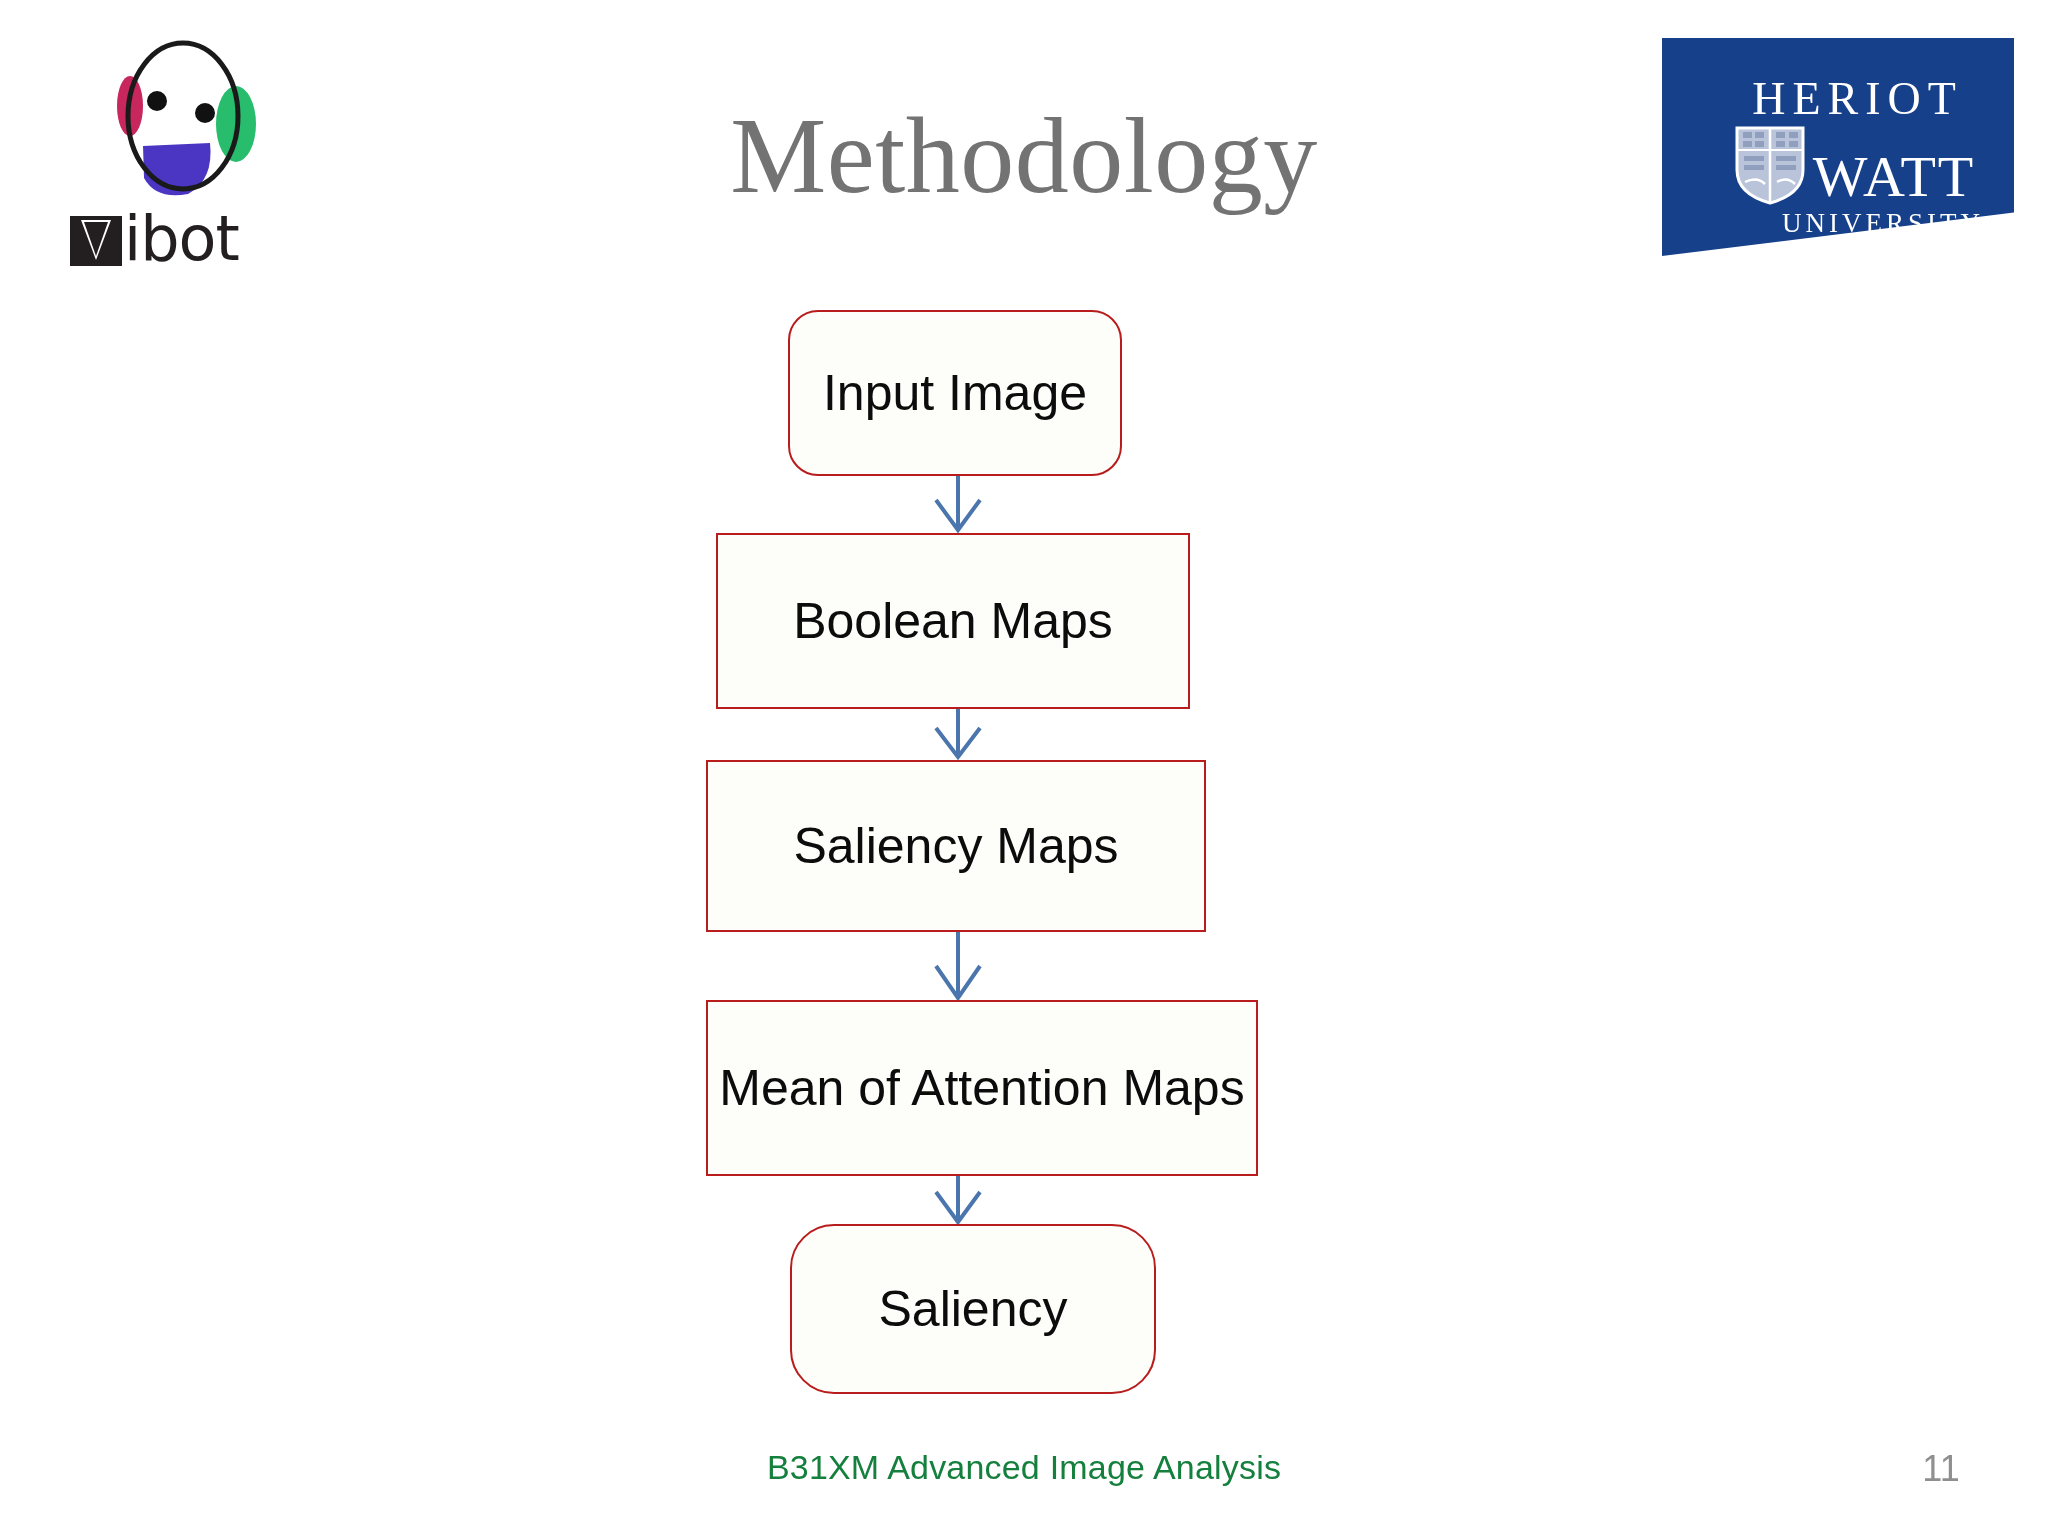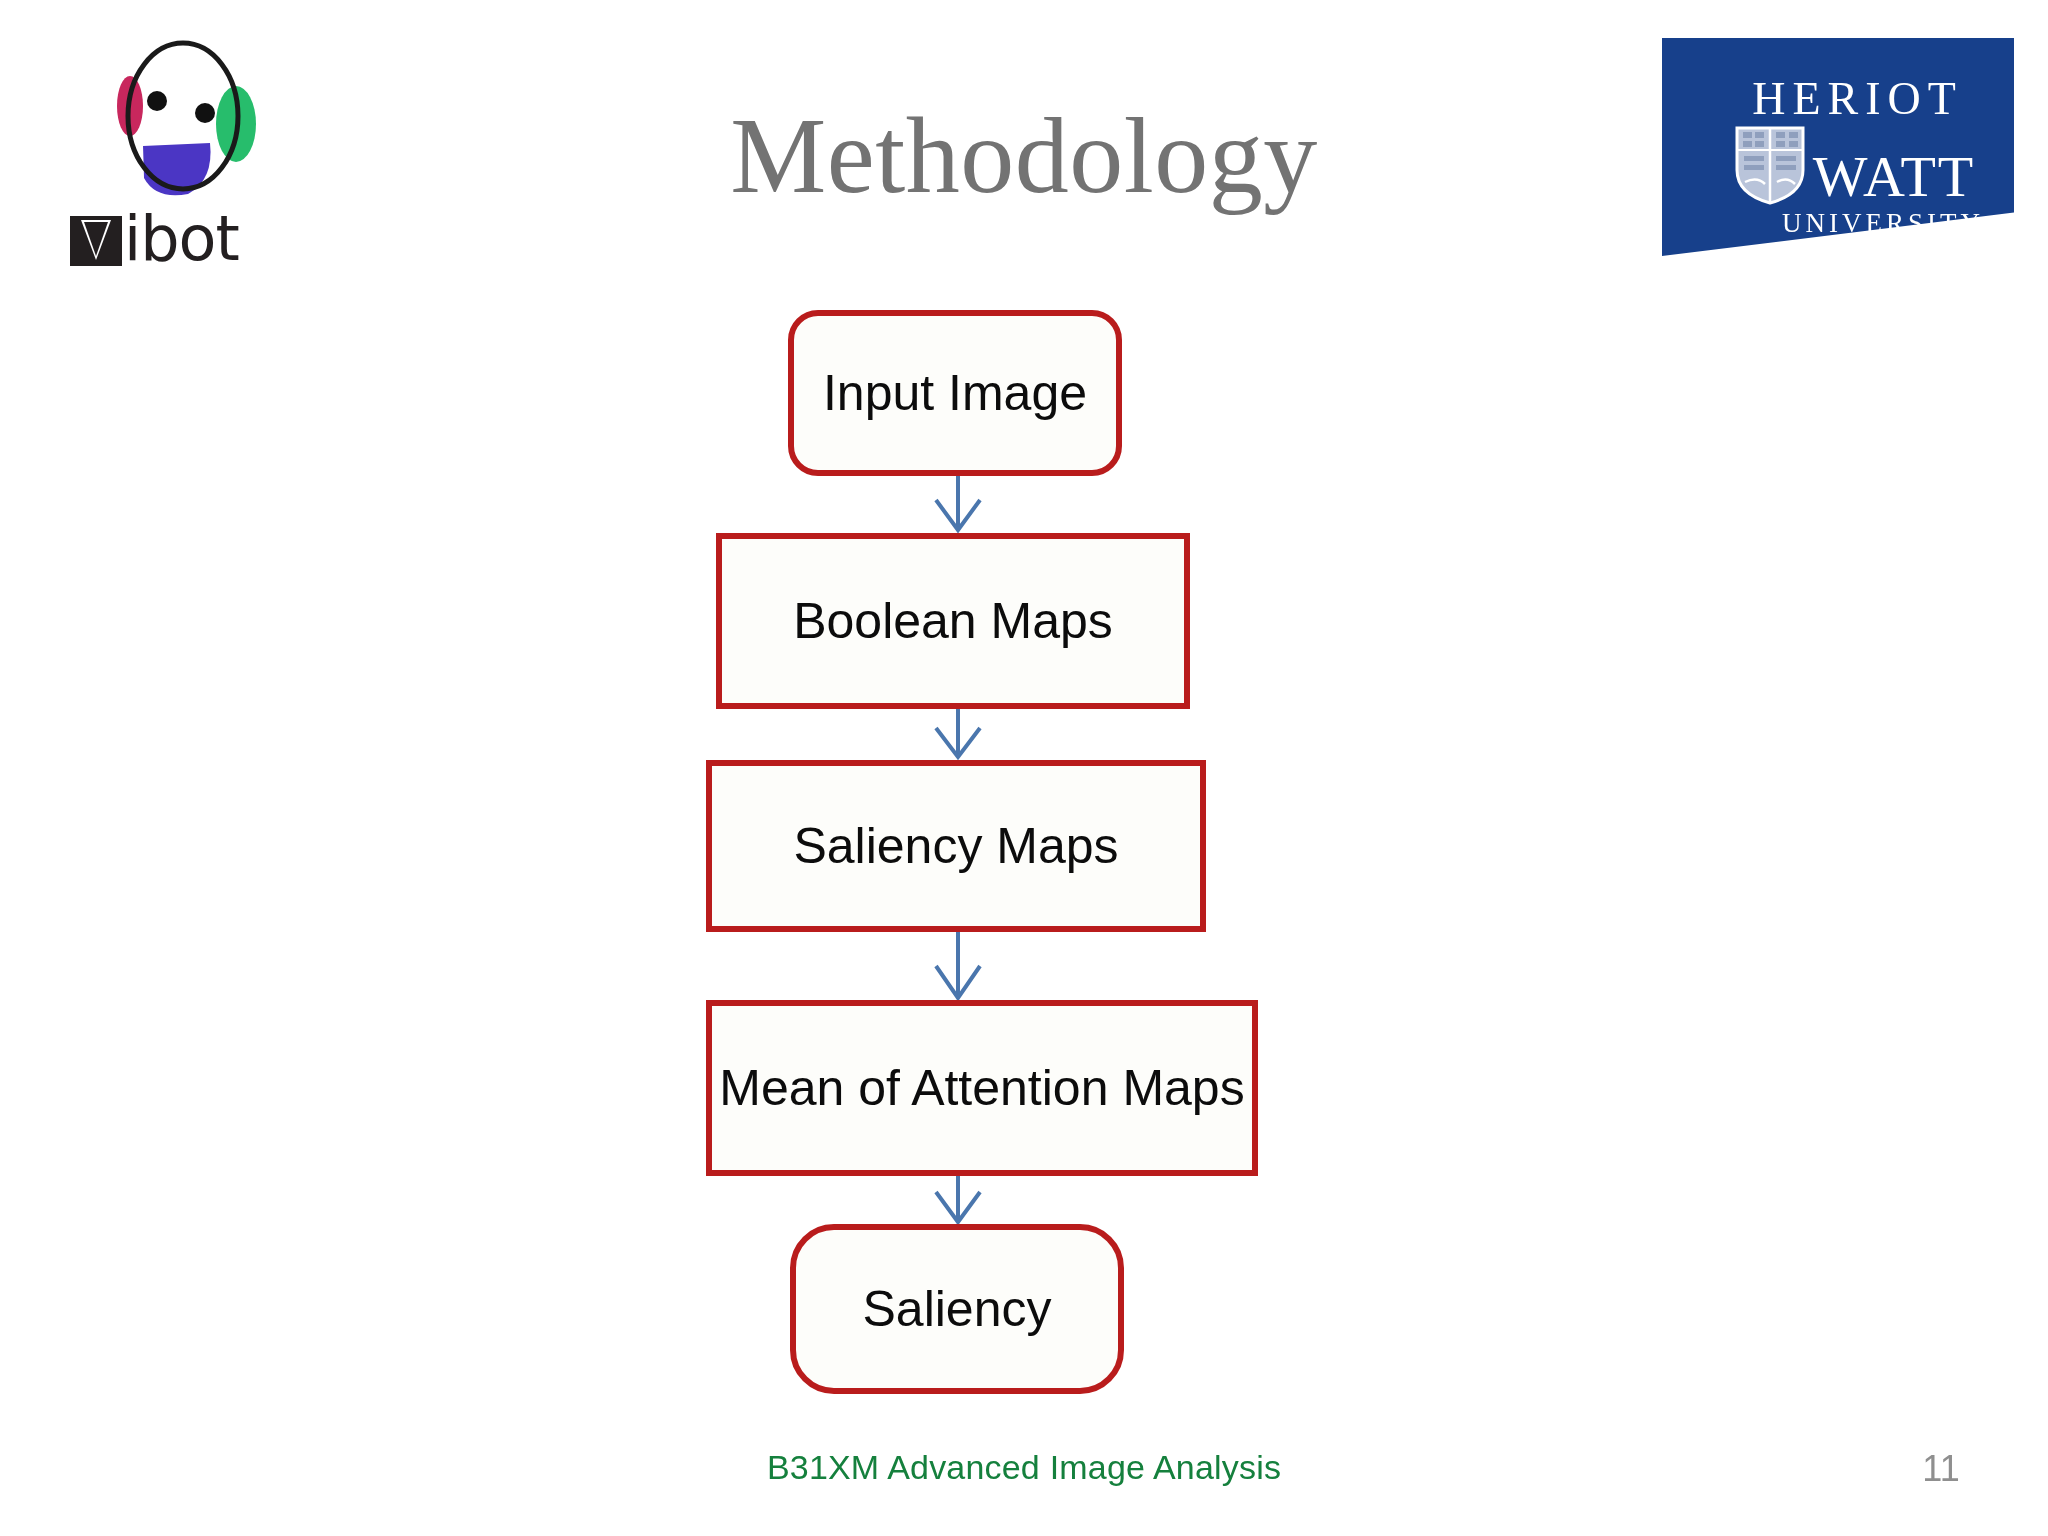--- a/index.html
+++ b/index.html
@@ -168,40 +168,40 @@
     left: 0;
     top: 0;
     width: 2048px;
     height: 1536px;
     pointer-events: none;
   }
   .node {
     position: absolute;
     box-sizing: border-box;
     background: #fdfdfa;
-    border: 6px solid #b91c1c;
+    border: 2px solid #b91c1c;
     display: flex;
     align-items: center;
     justify-content: center;
     text-align: center;
     color: #0c0c0c;
     font-family: "Liberation Sans", sans-serif;
     font-size: 50px;
     font-weight: 400;
     line-height: 1.25;
     pointer-events: auto;
   }
   .node.rounded-sm { border-radius: 30px; }
   .node.rounded-lg { border-radius: 44px; }
 
   #node-input-image   { left: 788px;  top: 310px;  width: 334px; height: 166px; }
   #node-boolean-maps  { left: 716px;  top: 533px;  width: 474px; height: 176px; }
   #node-attention-maps{ left: 706px;  top: 760px;  width: 500px; height: 172px; }
   #node-mean-attention{ left: 706px;  top: 1000px; width: 552px; height: 176px; }
-  #node-saliency      { left: 790px;  top: 1224px; width: 334px; height: 170px; }
+  #node-saliency      { left: 790px;  top: 1224px; width: 366px; height: 170px; }
 
   
   .footer-text {
     position: absolute;
     left: 0;
     right: 0;
     top: 1448px;
     text-align: center;
     font-family: "Liberation Sans", sans-serif;
     font-size: 34px;

